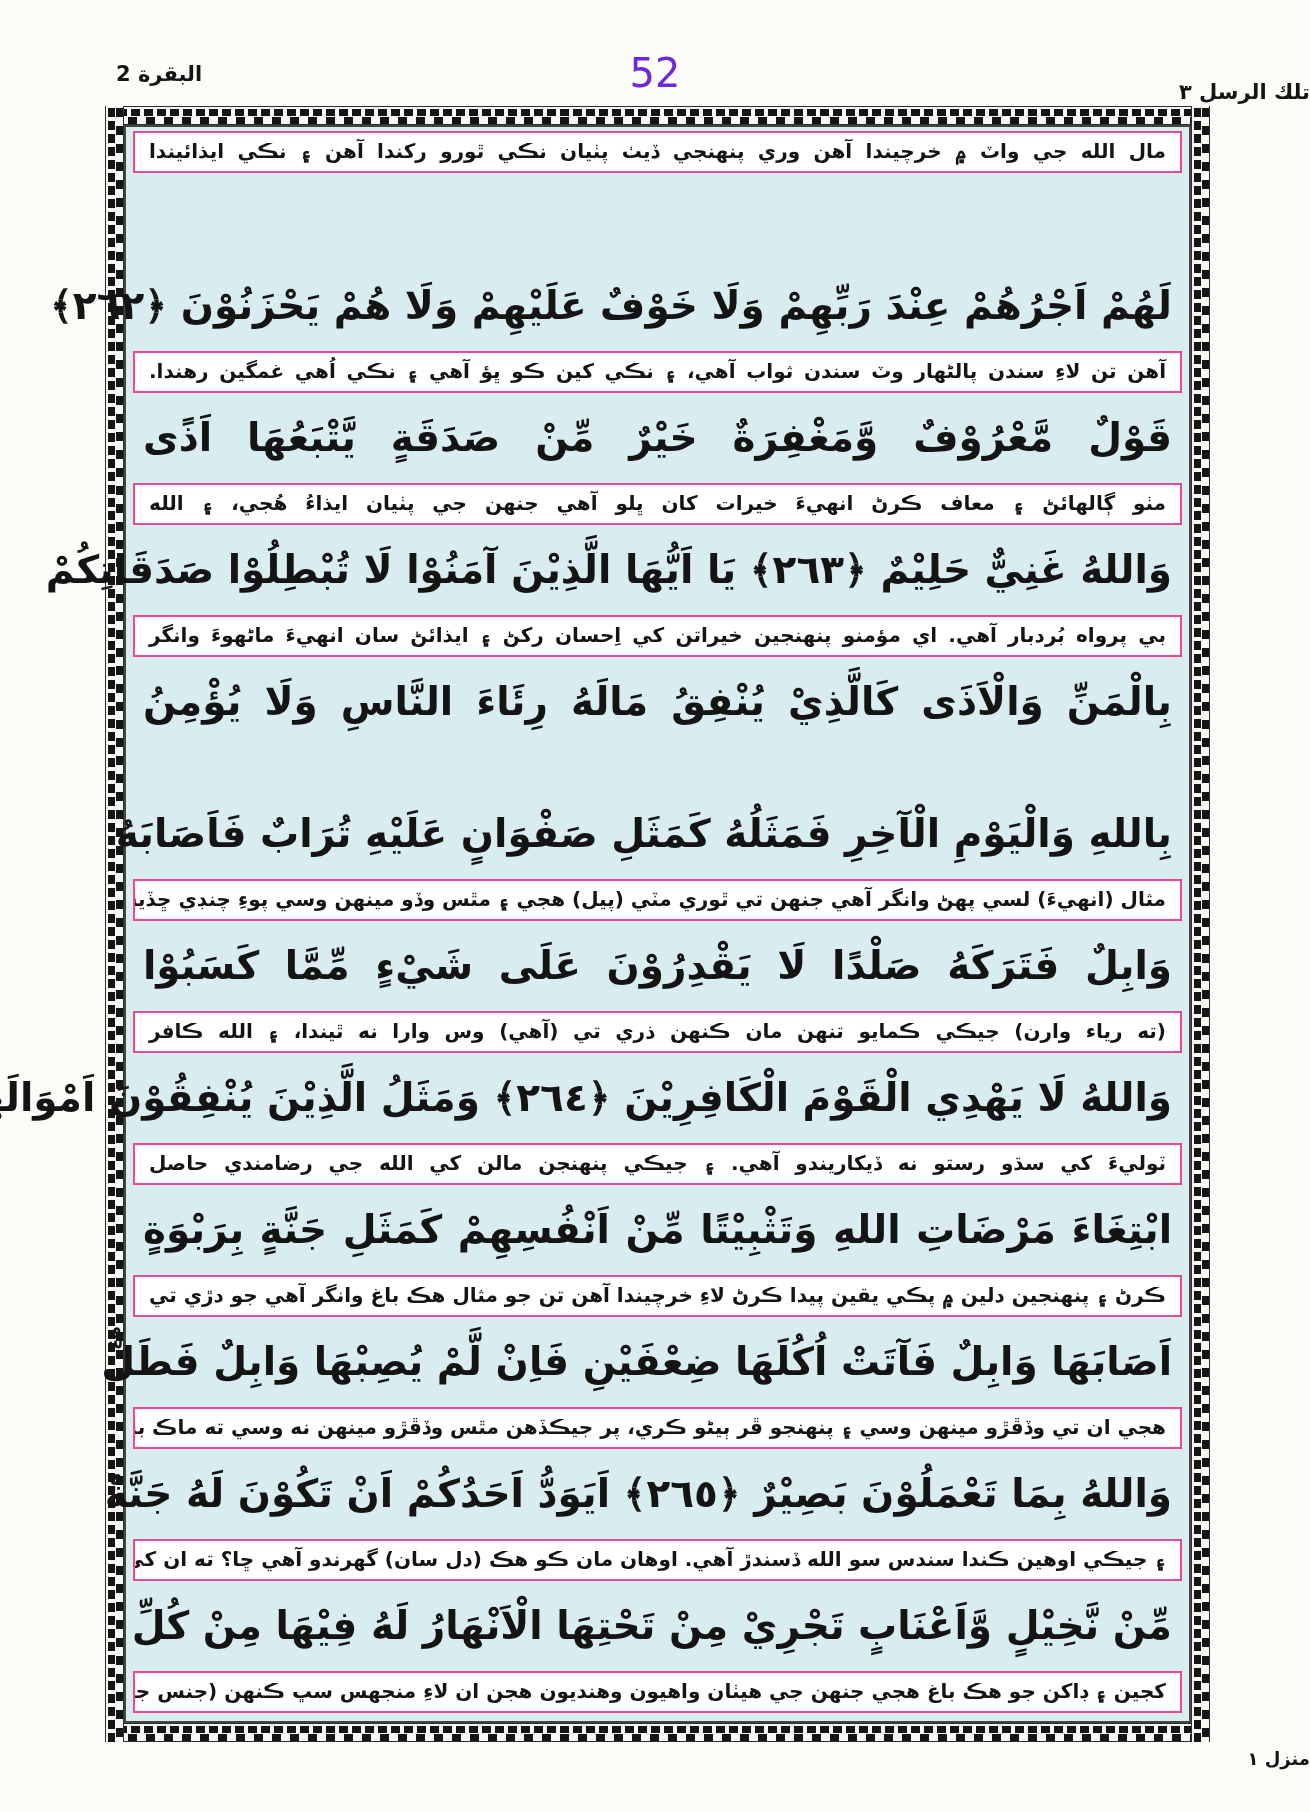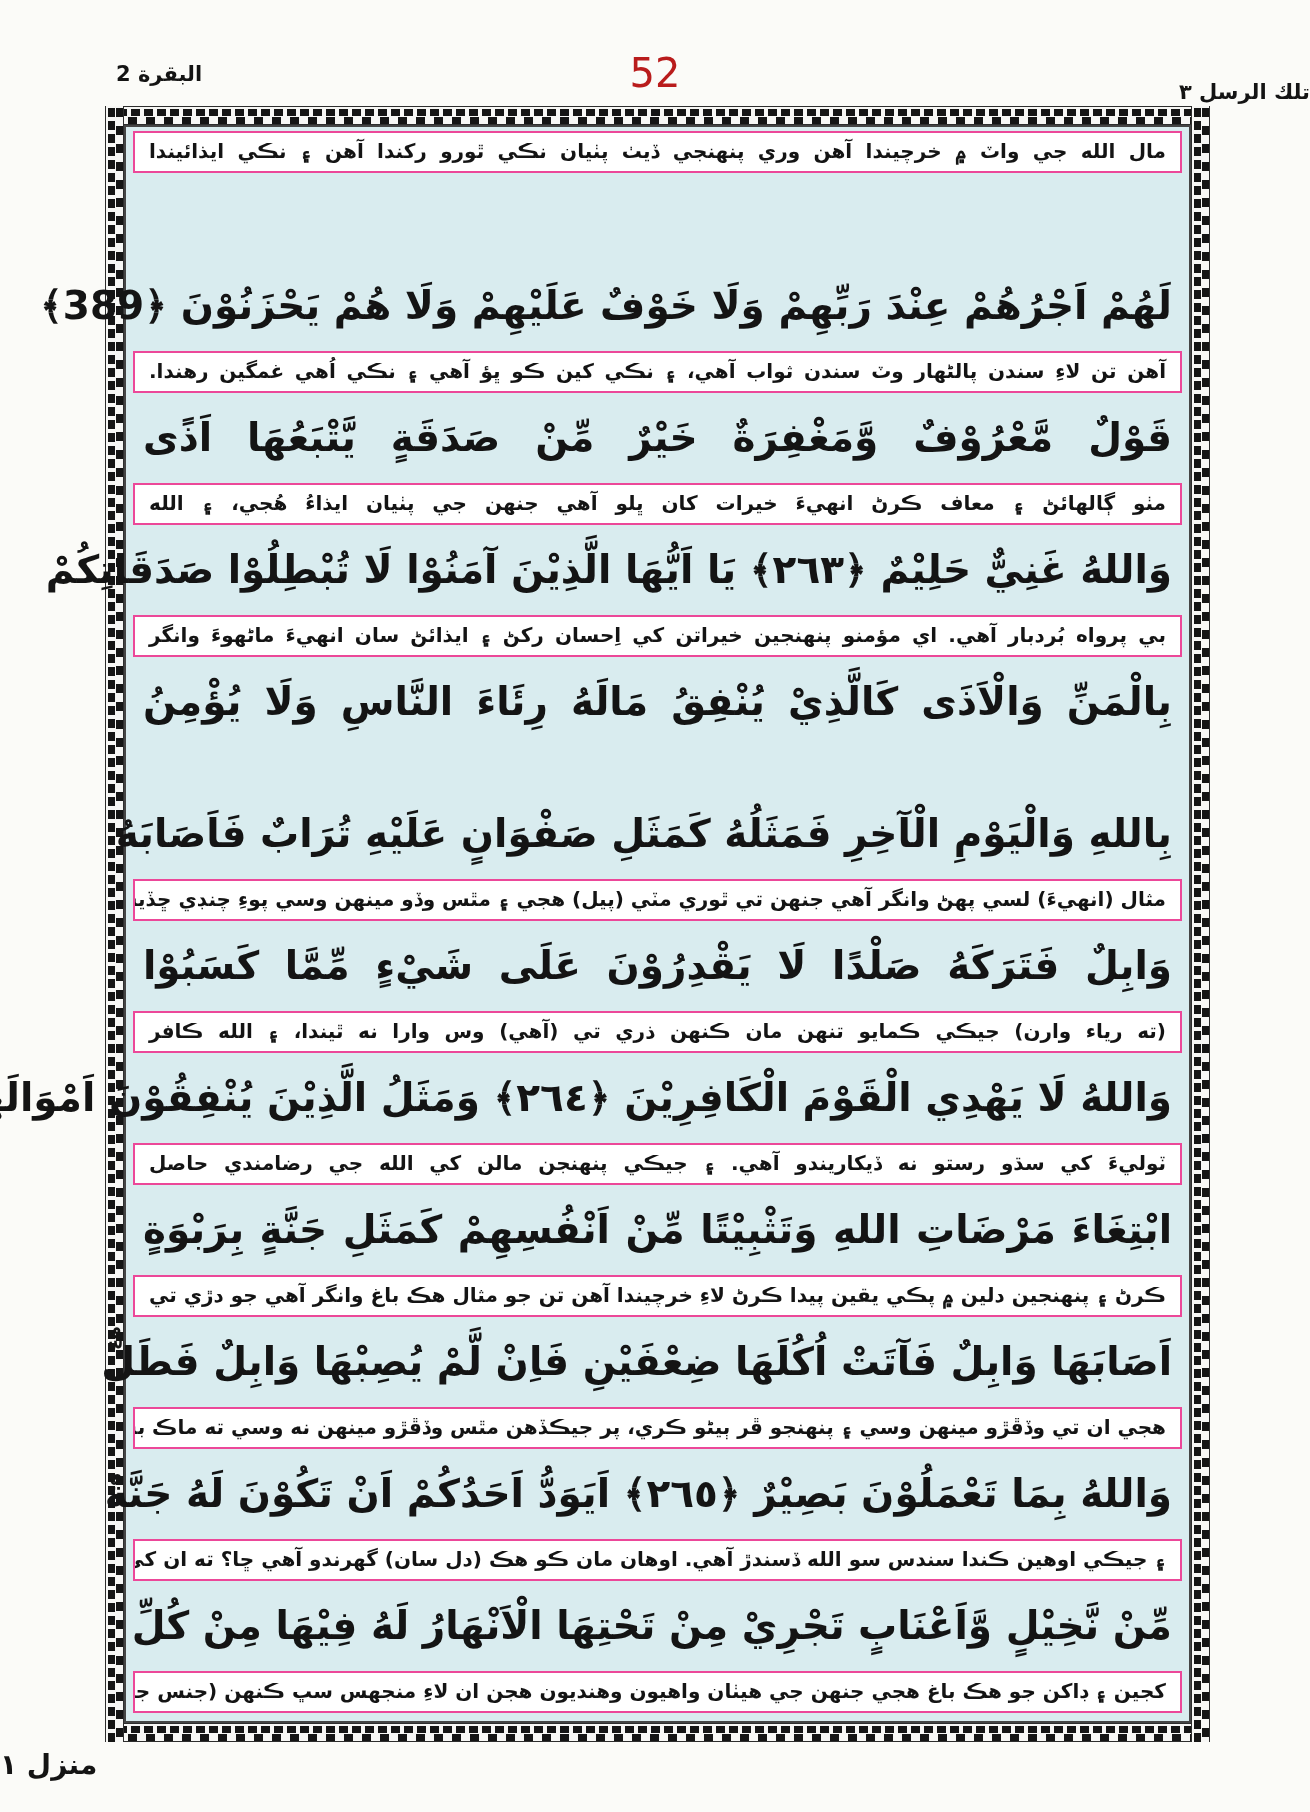--- a/index.html
+++ b/index.html
@@ -12,21 +12,21 @@
     overflow:hidden;
   }
 
   
   .hdr-surah {
     position:absolute; top:62px; left:116px;
     font-size:21px; font-weight:bold; direction:rtl;
   }
   .hdr-page {
     position:absolute; top:50px; left:0; width:100%;
-    text-align:center; font-size:40px; color:#b91c1c;
+    text-align:center; font-size:40px; color:#6d28d9;
     font-family:"DejaVu Sans", sans-serif;
   }
   .hdr-juz {
     position:absolute; top:80px; right:0;
     font-size:21px; font-weight:bold; direction:rtl;
   }
 
   
   .frame {
     position:absolute; left:105px; top:106px;
@@ -83,21 +83,21 @@
     text-align:justify; text-align-last:justify;
     font-size:20px; font-weight:bold;
     line-height:35px; padding:1px 14px;
     white-space:nowrap;
     overflow:hidden;
   }
 
   
   .footer {
     position:absolute; top:1748px; left:0; width:100%;
-    text-align:left; font-size:28px; font-weight:bold;
+    text-align:right; font-size:18px; font-weight:bold;
     direction:rtl;
   }
 </style>
 </head>
 <body>
 
 <div class="hdr-surah">البقرة 2</div>
 <div class="hdr-page">52</div>
 <div class="hdr-juz">تلك الرسل ٣</div>
 
@@ -106,21 +106,21 @@
   <div class="chain chain-h chain-bottom"></div>
   <div class="chain chain-v chain-left"></div>
   <div class="chain chain-v chain-right"></div>
 
   <div class="content">
 
     <div class="unit">
       <div class="trans">مال الله جي واٽ ۾ خرچيندا آهن وري پنهنجي ڏيٺ پٺيان نڪي ٿورو رکندا آهن ۽ نڪي ايذائيندا</div>
     </div>
     <div class="unit">
-      <div class="arabic">لَهُمْ اَجْرُهُمْ عِنْدَ رَبِّهِمْ وَلَا خَوْفٌ عَلَيْهِمْ وَلَا هُمْ يَحْزَنُوْنَ ﴿389﴾</div>
+      <div class="arabic">لَهُمْ اَجْرُهُمْ عِنْدَ رَبِّهِمْ وَلَا خَوْفٌ عَلَيْهِمْ وَلَا هُمْ يَحْزَنُوْنَ ﴿٢٦٢﴾</div>
       <div class="trans">آهن تن لاءِ سندن پالڻهار وٽ سندن ثواب آهي، ۽ نڪي کين ڪو ڀؤ آهي ۽ نڪي اُهي غمگين رهندا.</div>
     </div>
     <div class="unit">
       <div class="arabic">قَوْلٌ مَّعْرُوْفٌ وَّمَغْفِرَةٌ خَيْرٌ مِّنْ صَدَقَةٍ يَّتْبَعُهَا اَذًى</div>
       <div class="trans">مٺو ڳالهائڻ ۽ معاف ڪرڻ انهيءَ خيرات کان ڀلو آهي جنهن جي پٺيان ايذاءُ هُجي، ۽ الله</div>
     </div>
     <div class="unit">
       <div class="arabic">وَاللهُ غَنِيٌّ حَلِيْمٌ ﴿٢٦٣﴾ يَا اَيُّهَا الَّذِيْنَ آمَنُوْا لَا تُبْطِلُوْا صَدَقَاتِكُمْ</div>
       <div class="trans">بي پرواه بُردبار آهي. اي مؤمنو پنهنجين خيراتن کي اِحسان رکڻ ۽ ايذائڻ سان انهيءَ ماڻهوءَ وانگر</div>
     </div>

